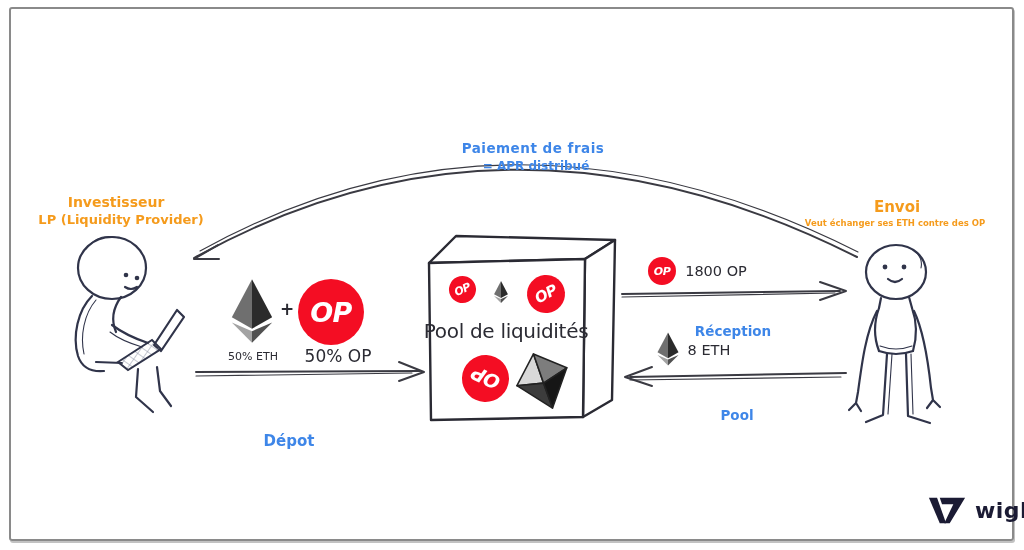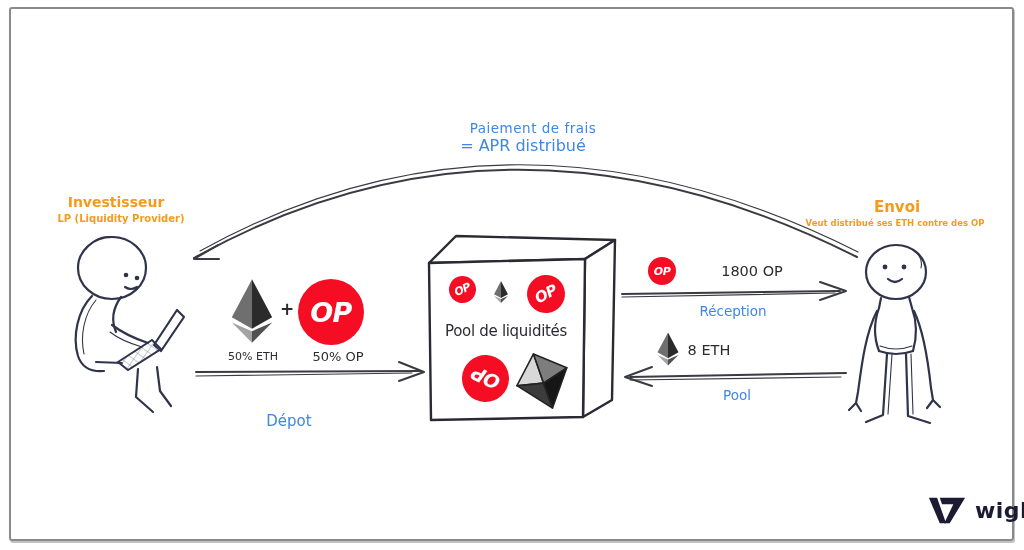--- a/index.html
+++ b/index.html
@@ -17,21 +17,21 @@
     box-shadow:1px 2px 0 rgba(120,120,120,.45);
   }
   svg.art{position:absolute;left:0;top:0;}
   .ink{fill:none;stroke:var(--ink);stroke-width:2.2;stroke-linecap:round;stroke-linejoin:round;}
   .ink.fillw{fill:#fff;}
   .ink.thin{stroke-width:1.1;}
   .box{fill:#fff;stroke:var(--ink2);stroke-width:2.4;stroke-linejoin:round;}
   .arrow{fill:none;stroke:#3A3A42;stroke-width:2;stroke-linecap:round;}
   .arrow.thin{stroke-width:1.1;}
   .lbl{position:absolute;transform:translate(-50%,-50%);white-space:nowrap;line-height:1;}
-  .blue{color:var(--blue);font-weight:400;}
+  .blue{color:var(--blue);font-weight:700;margin-top:20px;}
   .orange{color:var(--orange);font-weight:600;}
   .dark{color:#2B2B33;}
   .op-badge{
     position:absolute;background:var(--red);border-radius:50%;color:#fff;
     display:flex;align-items:center;justify-content:center;
     font-weight:bold;font-style:italic;letter-spacing:-0.5px;
   }
   .logo{
     position:absolute;left:928px;top:492px;height:36px;
     display:flex;align-items:center;gap:9px;
@@ -137,41 +137,41 @@
     </g>
     <g transform="translate(543,381) rotate(-15) scale(1.1)">
       <polygon points="-2,-26 -24,-2 0,2" fill="#D8D8D8" stroke="#222" stroke-width="1.4" stroke-linejoin="round"></polygon>
       <polygon points="-2,-26 24,-6 0,2" fill="#7D7D7D" stroke="#222" stroke-width="1.4" stroke-linejoin="round"></polygon>
       <polygon points="-24,-2 2,26 0,2" fill="#3C3C3C" stroke="#222" stroke-width="1.4" stroke-linejoin="round"></polygon>
       <polygon points="24,-6 2,26 0,2" fill="#161616" stroke="#222" stroke-width="1.4" stroke-linejoin="round"></polygon>
     </g>
   </svg>
 
   <div class="lbl blue" style="left:533px;top:129px;font-size:13.5px;letter-spacing:0.5px;">Paiement de frais</div>
-  <div class="lbl blue" style="left:523px;top:146px;font-size:16px;">= APR distribué</div>
+  <div class="lbl blue" style="left:536px;top:146px;font-size:12px;">= APR distribué</div>
 
   <div class="lbl orange" style="left:116px;top:202px;font-size:14px;">Investisseur</div>
-  <div class="lbl orange" style="left:121px;top:219px;font-size:10px;">LP (Liquidity Provider)</div>
+  <div class="lbl orange" style="left:121px;top:219px;font-size:13px;">LP (Liquidity Provider)</div>
 
   <div class="lbl orange" style="left:897px;top:207px;font-size:15px;">Envoi</div>
-  <div class="lbl orange" style="left:895px;top:223px;font-size:8.5px;">Veut distribué ses ETH contre des OP</div>
+  <div class="lbl orange" style="left:895px;top:223px;font-size:8.5px;">Veut échanger ses ETH contre des OP</div>
 
   <div class="lbl dark" style="left:287px;top:309px;font-size:17px;font-weight:bold;">+</div>
   <div class="op-badge" style="left:298px;top:279px;width:66px;height:66px;font-size:27px;">OP</div>
   <div class="lbl dark" style="left:253px;top:356px;font-size:11px;">50% ETH</div>
-  <div class="lbl dark" style="left:338px;top:356px;font-size:13px;">50% OP</div>
+  <div class="lbl dark" style="left:338px;top:356px;font-size:17px;">50% OP</div>
   <div class="lbl blue" style="left:289px;top:421px;font-size:15px;">Dépot</div>
 
   <div class="op-badge" style="left:449px;top:276px;width:27px;height:27px;font-size:11px;transform:rotate(-25deg);">OP</div>
   <div class="op-badge" style="left:527px;top:275px;width:38px;height:38px;font-size:15px;transform:rotate(-28deg);">OP</div>
-  <div class="lbl dark" style="left:506px;top:331px;font-size:15px;letter-spacing:-0.3px;">Pool de liquidités</div>
+  <div class="lbl dark" style="left:506px;top:331px;font-size:20px;letter-spacing:-0.3px;">Pool de liquidités</div>
   <div class="op-badge" style="left:462px;top:355px;width:47px;height:47px;font-size:19px;transform:rotate(205deg);">OP</div>
 
   <div class="op-badge" style="left:648px;top:257px;width:28px;height:28px;font-size:11px;">OP</div>
-  <div class="lbl dark" style="left:752px;top:271px;font-size:14.5px;">1800 OP</div>
+  <div class="lbl dark" style="left:716px;top:271px;font-size:14.5px;">1800 OP</div>
   <div class="lbl blue" style="left:733px;top:312px;font-size:13.5px;">Réception</div>
 
   <div class="lbl dark" style="left:709px;top:350px;font-size:14.5px;">8 ETH</div>
   <div class="lbl blue" style="left:737px;top:396px;font-size:13.5px;">Pool</div>
 
   <div class="logo">
     <svg width="38" height="29" viewBox="0 0 42 30">
       <path d="M1,1 L10,1 L20,29 L13,29 Z" fill="#1B1B34"></path>
       <path d="M13,1 L41,1 L24,29 L18,29 L28,8 L15.5,8 Z" fill="#1B1B34"></path>
     </svg>

